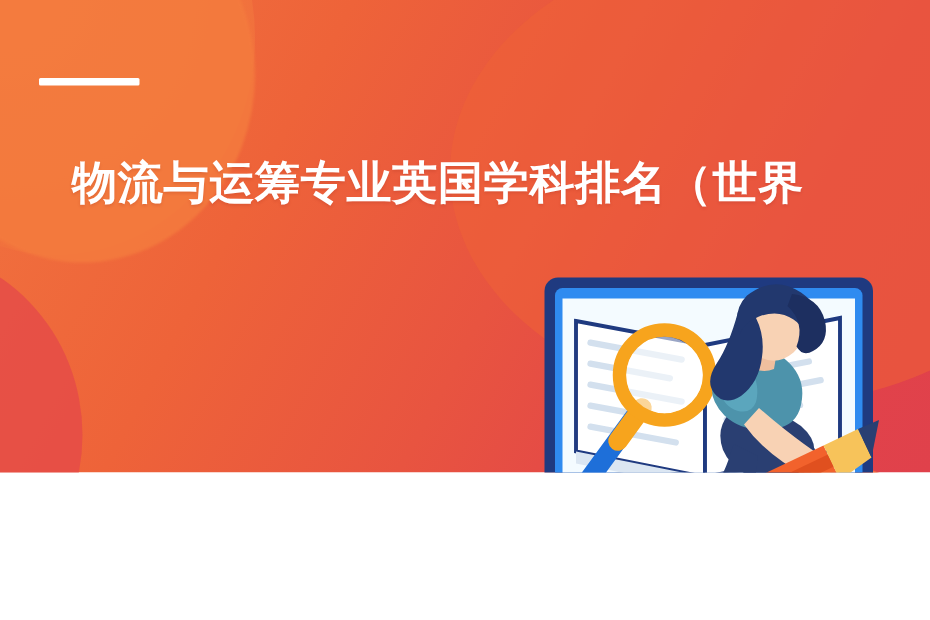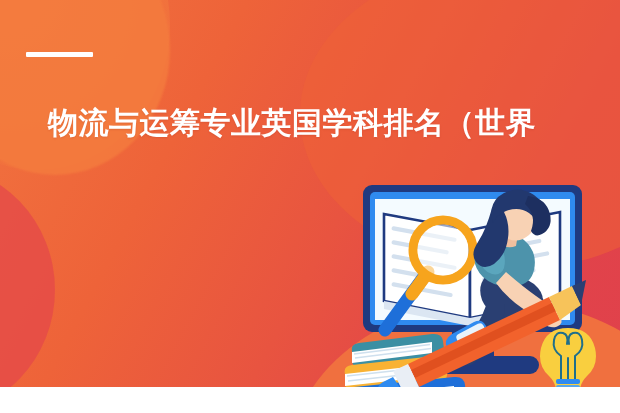--- a/index.html
+++ b/index.html
@@ -1,20 +1,20 @@
 <!DOCTYPE html>
 <html><head>
 <meta charset="utf-8">
 <style>
   html,body{margin:0;padding:0;background:#fff;}
   body{font-family:"Liberation Sans","DejaVu Sans",sans-serif;}
 
   #banner{
     position:relative;
-    width:620px;height:387px;
+    width:620px;height:315px;
     overflow:hidden;
   }
 
   
   .bg-base{
     position:absolute;inset:0;
     background:linear-gradient(118deg,#f1733f 0%,#ee6339 30%,#e85440 55%,#e2444a 78%,#e0414b 100%);
   }
   .bg-circle-top{
     position:absolute;

